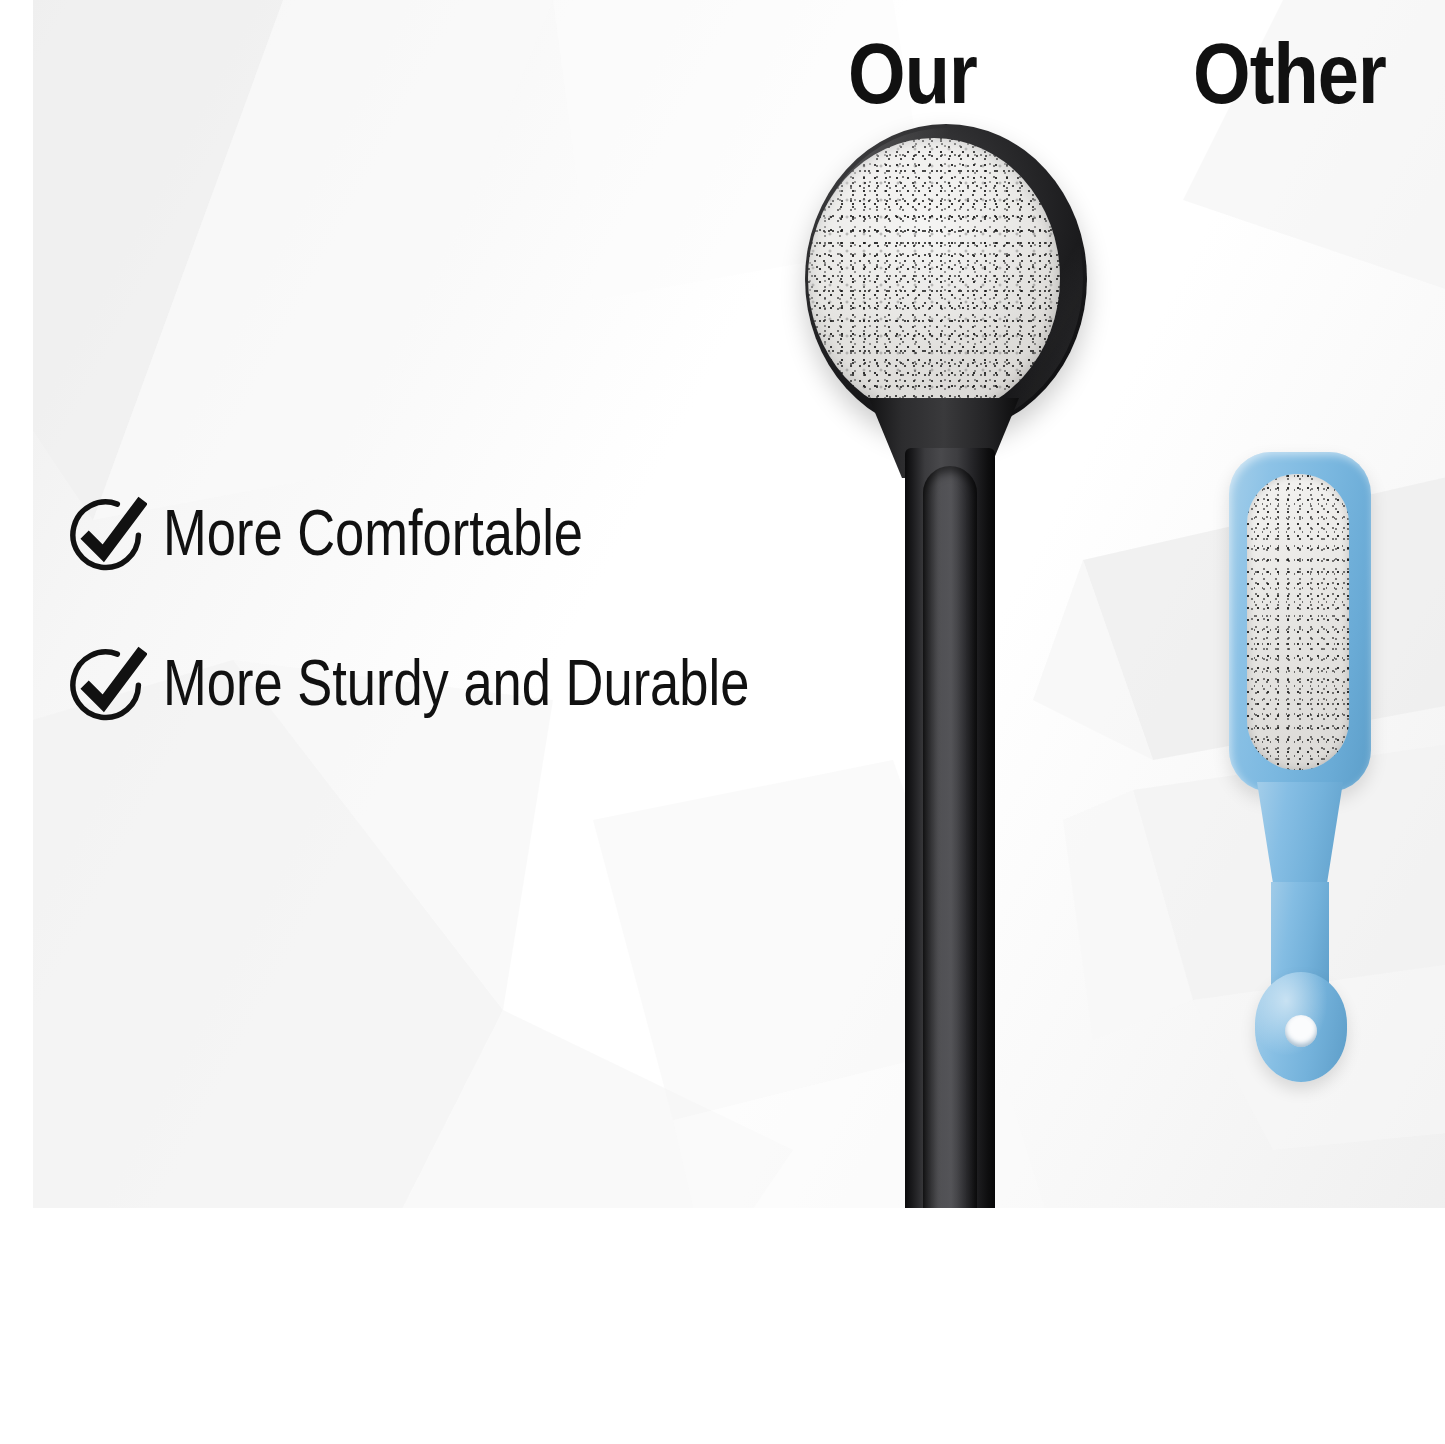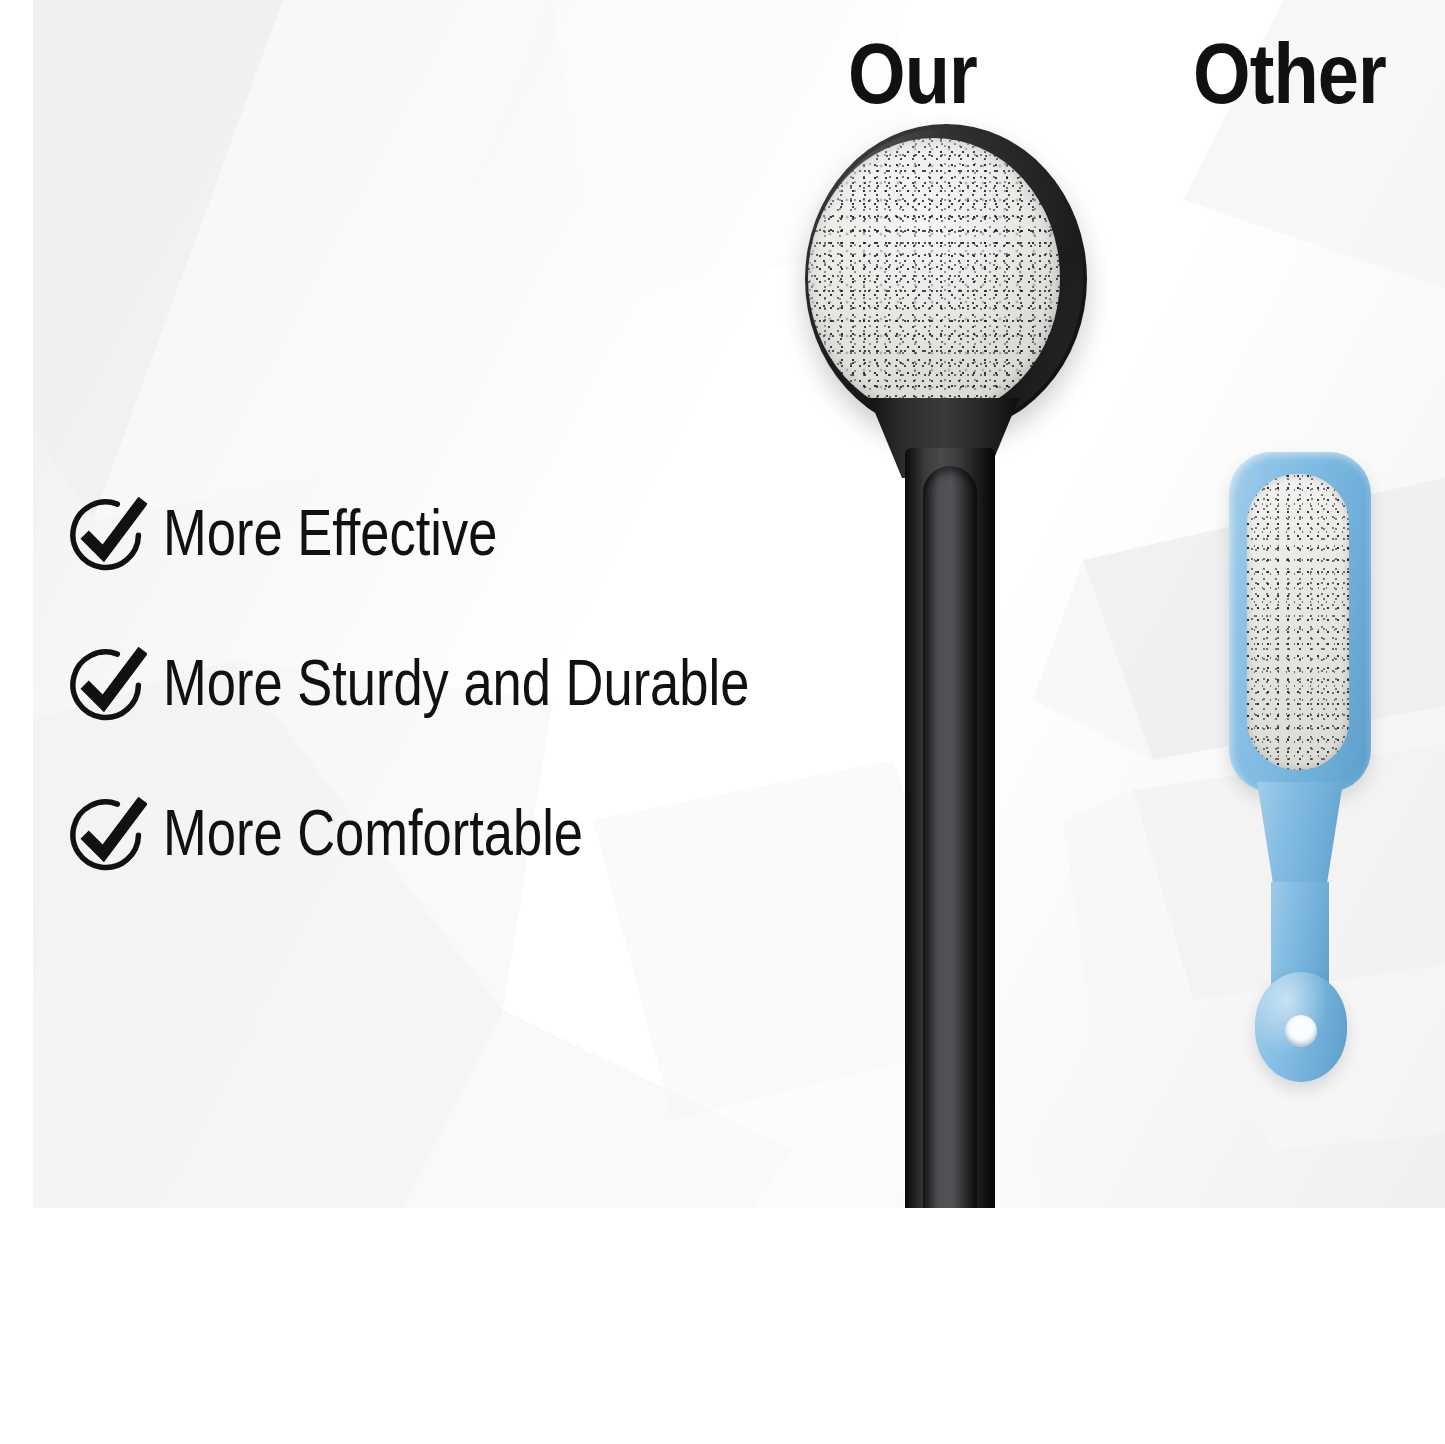--- a/index.html
+++ b/index.html
@@ -249,42 +249,35 @@
     <polygon points="520,0 860,0 900,240 560,300" fill="#fcfcfc" opacity="0.6"></polygon>
   </svg>
 
   <div class="heading" id="heading-our">Our</div>
 
   <div class="heading" id="heading-other">Other</div>
 
   <div id="feature-list">
 
 
+
     <div class="feature-item">
       <svg class="check-icon" viewBox="0 0 100 100">
         <path d="M62 13 A42 42 0 1 0 89 53" fill="none" stroke="#111111" stroke-width="7" stroke-linecap="round"></path>
         <path d="M20 52 L44 76 L95 8" fill="none" stroke="#111111" stroke-width="15" stroke-linecap="butt" stroke-linejoin="miter"></path>
       </svg>
-      <span class="feature-label">More Effective</span>
+      <span class="feature-label">More Comfortable</span>
     </div>
 
     <div class="feature-item">
       <svg class="check-icon" viewBox="0 0 100 100">
         <path d="M62 13 A42 42 0 1 0 89 53" fill="none" stroke="#111111" stroke-width="7" stroke-linecap="round"></path>
         <path d="M20 52 L44 76 L95 8" fill="none" stroke="#111111" stroke-width="15" stroke-linecap="butt" stroke-linejoin="miter"></path>
       </svg>
       <span class="feature-label">More Sturdy and Durable</span>
-    </div>
-
-    <div class="feature-item">
-      <svg class="check-icon" viewBox="0 0 100 100">
-        <path d="M62 13 A42 42 0 1 0 89 53" fill="none" stroke="#111111" stroke-width="7" stroke-linecap="round"></path>
-        <path d="M20 52 L44 76 L95 8" fill="none" stroke="#111111" stroke-width="15" stroke-linecap="butt" stroke-linejoin="miter"></path>
-      </svg>
-      <span class="feature-label">More Comfortable</span>
     </div>
 
   </div>
 
   <div class="product" id="our-product">
     <div class="our-head-holder"></div>
     <div class="our-head-rim-hl"></div>
     <div class="our-pumice"></div>
     <div class="our-neck"></div>
     <div class="our-handle"></div>

